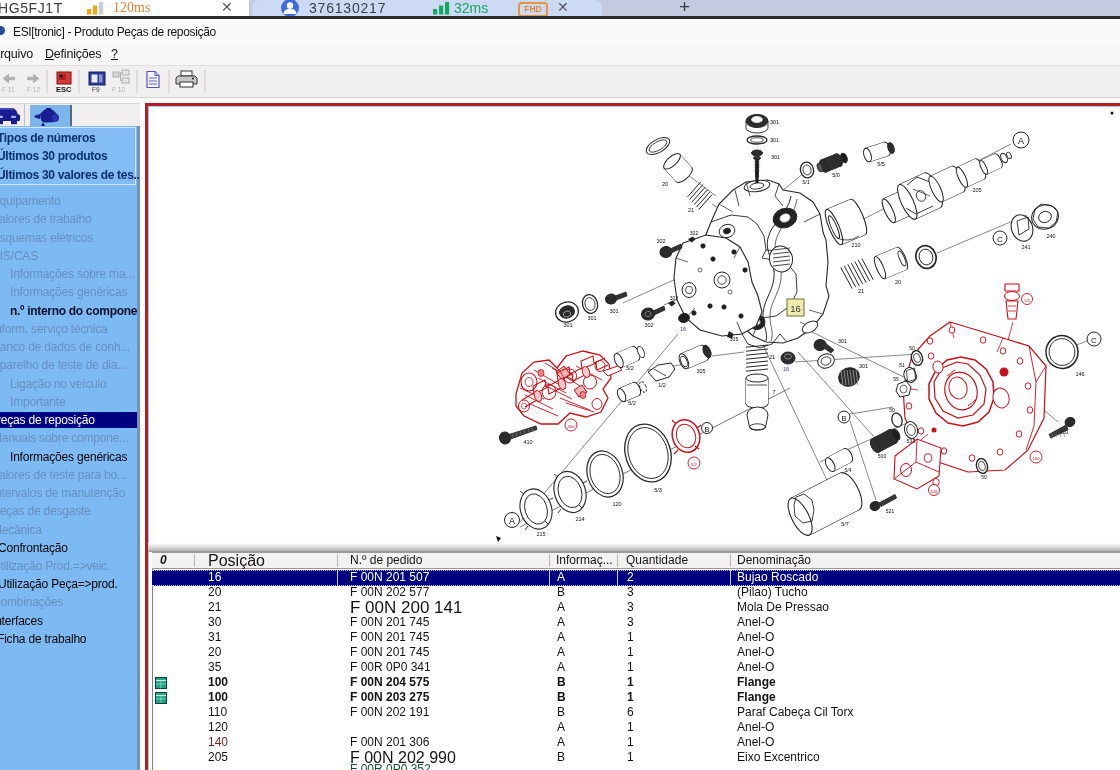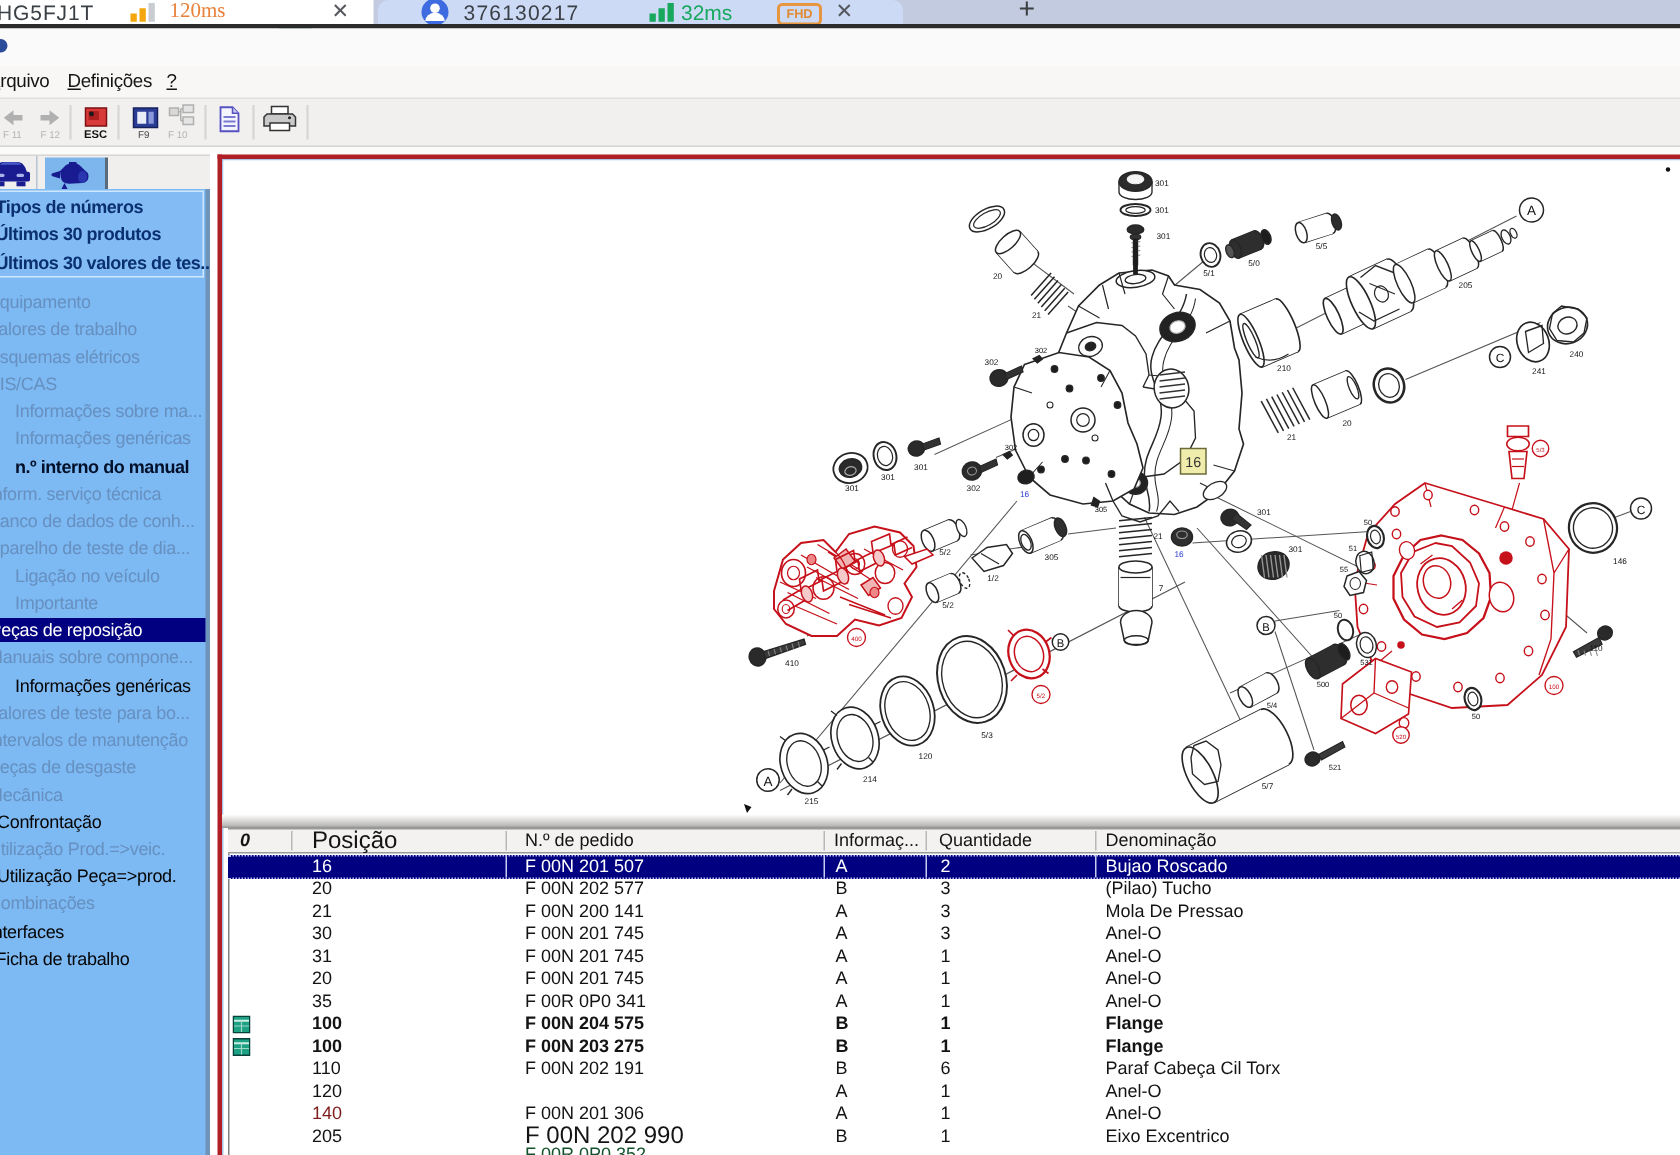--- a/index.html
+++ b/index.html
@@ -39,20 +39,21 @@
   </svg>
   <div class="abs" style="left:454px;top:0;height:16px;line-height:16px;font-size:14px;color:#17a75d;">32ms</div>
   <div class="abs" style="left:518px;top:1.5px;width:26px;height:11px;border:2px solid #e8963e;border-radius:3.5px;color:#e08a32;font-size:8.5px;font-weight:bold;text-align:center;line-height:11px;">FHD</div>
   <div class="abs" style="left:557px;top:0px;height:16px;line-height:15px;font-size:14px;color:#55595e;">✕</div>
   <div class="abs" style="left:679px;top:-2px;height:18px;line-height:18px;font-size:19px;font-weight:300;color:#3c4043;">+</div>
 
   <div class="abs" style="left:0;top:16px;width:1120px;height:2.5px;background:#2b2b2b;"></div>
 
   <div class="abs" style="left:0;top:18.5px;width:1120px;height:25px;background:#fbfafa;"></div>
   <div class="abs" style="left:-4px;top:26px;width:9px;height:9px;border-radius:50%;background:#2a4a9a;"></div>
+  <div class="abs" style="left:13px;top:18.5px;height:25px;line-height:27px;font-size:12px;letter-spacing:-0.35px;color:#141414;">ESI[tronic] - Produto Peças de reposição</div>
 
   <div class="abs" style="left:0;top:43.5px;width:1120px;height:21.5px;background:#f8f7f6;border-bottom:1px solid #e2e0de;"></div>
   <div class="abs" style="left:-8px;top:44px;height:21px;line-height:21px;font-size:12.5px;letter-spacing:-0.2px;color:#141414;"><span style="text-decoration:underline;">A</span>rquivo</div>
   <div class="abs" style="left:45px;top:44px;height:21px;line-height:21px;font-size:12.5px;letter-spacing:-0.2px;color:#141414;"><span style="text-decoration:underline;">D</span>efinições</div>
   <div class="abs" style="left:111px;top:44px;height:21px;line-height:21px;font-size:12.5px;color:#141414;text-decoration:underline;">?</div>
 
   <div class="abs" style="left:0;top:66px;width:1120px;height:31px;background:#f2f0ef;border-bottom:1px solid #d6d4d2;"></div>
   <svg class="abs" style="left:0;top:66px;" width="210" height="31" viewBox="0 66 210 31">
 
     <path d="M2.5 78.5 l6.5 -5 v3.2 h6 v3.6 h-6 v3.2 z" fill="#b0b0b0"></path>
@@ -132,21 +133,21 @@
   <div id="navitems">
     <div class="row-txt" style="left:-3px;top:129px;height:18px;line-height:18px;font-size:12px;letter-spacing:-0.3px;font-weight:bold;color:#0a3070;">Tipos de números</div>
     <div class="row-txt" style="left:-3px;top:147px;height:18px;line-height:18px;font-size:12px;letter-spacing:-0.3px;font-weight:bold;color:#0a3070;">Últimos 30 produtos</div>
     <div class="row-txt" style="left:-3px;top:166px;height:18px;line-height:18px;font-size:12px;letter-spacing:-0.3px;font-weight:bold;color:#0a3070;">Últimos 30 valores de tes...</div>
     <div class="row-txt" style="left:-8px;top:192px;height:18px;line-height:18px;font-size:12px;letter-spacing:-0.2px;color:#6690c0;">Equipamento</div>
     <div class="row-txt" style="left:-8px;top:210px;height:18px;line-height:18px;font-size:12px;letter-spacing:-0.2px;color:#6690c0;">Valores de trabalho</div>
     <div class="row-txt" style="left:-8px;top:229px;height:18px;line-height:18px;font-size:12px;letter-spacing:-0.2px;color:#6690c0;">Esquemas elétricos</div>
     <div class="row-txt" style="left:-8px;top:247px;height:18px;line-height:18px;font-size:12px;letter-spacing:-0.2px;color:#6690c0;">SIS/CAS</div>
     <div class="row-txt" style="left:10px;top:265px;height:18px;line-height:18px;font-size:12px;letter-spacing:-0.2px;color:#6690c0;">Informações sobre ma...</div>
     <div class="row-txt" style="left:10px;top:283px;height:18px;line-height:18px;font-size:12px;letter-spacing:-0.2px;color:#6690c0;">Informações genéricas</div>
-    <div class="row-txt" style="left:10px;top:302px;height:18px;line-height:18px;font-size:12px;font-weight:bold;color:#02102a;letter-spacing:-0.3px;">n.º interno do manual</div>
+    <div class="row-txt" style="left:10px;top:302px;height:18px;line-height:18px;font-size:12px;font-weight:bold;color:#02102a;letter-spacing:-0.3px;">n.º interno do compone</div>
     <div class="row-txt" style="left:-8px;top:320px;height:18px;line-height:18px;font-size:12px;letter-spacing:-0.2px;color:#6690c0;">Inform. serviço técnica</div>
     <div class="row-txt" style="left:-8px;top:338px;height:18px;line-height:18px;font-size:12px;letter-spacing:-0.2px;color:#6690c0;">Banco de dados de conh...</div>
     <div class="row-txt" style="left:-8px;top:356px;height:18px;line-height:18px;font-size:12px;letter-spacing:-0.2px;color:#6690c0;">Aparelho de teste de dia...</div>
     <div class="row-txt" style="left:10px;top:375px;height:18px;line-height:18px;font-size:12px;letter-spacing:-0.2px;color:#6690c0;">Ligação no veículo</div>
     <div class="row-txt" style="left:10px;top:393px;height:18px;line-height:18px;font-size:12px;letter-spacing:-0.2px;color:#6690c0;">Importante</div>
     <div class="row-txt" style="left:0;top:412px;width:137px;height:16px;background:#000080;"></div>
     <div class="row-txt" style="left:-7px;top:411px;height:18px;line-height:18px;font-size:12px;letter-spacing:-0.2px;color:#ffffff;">Peças de reposição</div>
     <div class="row-txt" style="left:-8px;top:429px;height:18px;line-height:18px;font-size:12px;letter-spacing:-0.2px;color:#6690c0;">Manuais sobre compone...</div>
     <div class="row-txt" style="left:10px;top:448px;height:18px;line-height:18px;font-size:12px;letter-spacing:-0.2px;color:#050505;">Informações genéricas</div>
     <div class="row-txt" style="left:-8px;top:466px;height:18px;line-height:18px;font-size:12px;letter-spacing:-0.2px;color:#6690c0;">Valores de teste para bo...</div>
@@ -600,21 +601,21 @@
     <div class="row-txt" style="left:350px;top:569.8px;height:15.05px;line-height:15.05px;font-size:12px;color:#ffffff;">F 00N 201 507</div>
     <div class="row-txt" style="left:557px;top:569.8px;height:15.05px;line-height:15.05px;font-size:12px;color:#ffffff;">A</div>
     <div class="row-txt" style="left:627px;top:569.8px;height:15.05px;line-height:15.05px;font-size:12px;color:#ffffff;">2</div>
     <div class="row-txt" style="left:737px;top:569.8px;height:15.05px;line-height:15.05px;font-size:12px;color:#ffffff;">Bujao Roscado</div>
     <div class="row-txt" style="left:208px;top:584.8px;height:15.05px;line-height:15.05px;font-size:12px;color:#141414;">20</div>
     <div class="row-txt" style="left:350px;top:584.8px;height:15.05px;line-height:15.05px;font-size:12px;color:#141414;">F 00N 202 577</div>
     <div class="row-txt" style="left:557px;top:584.8px;height:15.05px;line-height:15.05px;font-size:12px;color:#141414;">B</div>
     <div class="row-txt" style="left:627px;top:584.8px;height:15.05px;line-height:15.05px;font-size:12px;color:#141414;">3</div>
     <div class="row-txt" style="left:737px;top:584.8px;height:15.05px;line-height:15.05px;font-size:12px;color:#141414;">(Pilao) Tucho</div>
     <div class="row-txt" style="left:208px;top:599.9px;height:15.05px;line-height:15.05px;font-size:12px;color:#141414;">21</div>
-    <div class="row-txt" style="left:350px;top:599.9px;height:15.05px;line-height:15.05px;font-size:12px;color:#141414;">F 00N 200 141</div>
+    <div class="row-txt" style="left:350px;top:599.9px;height:15.05px;line-height:15.05px;font-size:17px;color:#141414;">F 00N 200 141</div>
     <div class="row-txt" style="left:557px;top:599.9px;height:15.05px;line-height:15.05px;font-size:12px;color:#141414;">A</div>
     <div class="row-txt" style="left:627px;top:599.9px;height:15.05px;line-height:15.05px;font-size:12px;color:#141414;">3</div>
     <div class="row-txt" style="left:737px;top:599.9px;height:15.05px;line-height:15.05px;font-size:12px;color:#141414;">Mola De Pressao</div>
     <div class="row-txt" style="left:208px;top:614.9px;height:15.05px;line-height:15.05px;font-size:12px;color:#141414;">30</div>
     <div class="row-txt" style="left:350px;top:614.9px;height:15.05px;line-height:15.05px;font-size:12px;color:#141414;">F 00N 201 745</div>
     <div class="row-txt" style="left:557px;top:614.9px;height:15.05px;line-height:15.05px;font-size:12px;color:#141414;">A</div>
     <div class="row-txt" style="left:627px;top:614.9px;height:15.05px;line-height:15.05px;font-size:12px;color:#141414;">3</div>
     <div class="row-txt" style="left:737px;top:614.9px;height:15.05px;line-height:15.05px;font-size:12px;color:#141414;">Anel-O</div>
     <div class="row-txt" style="left:208px;top:630.0px;height:15.05px;line-height:15.05px;font-size:12px;color:#141414;">31</div>
     <div class="row-txt" style="left:350px;top:630.0px;height:15.05px;line-height:15.05px;font-size:12px;color:#141414;">F 00N 201 745</div>

